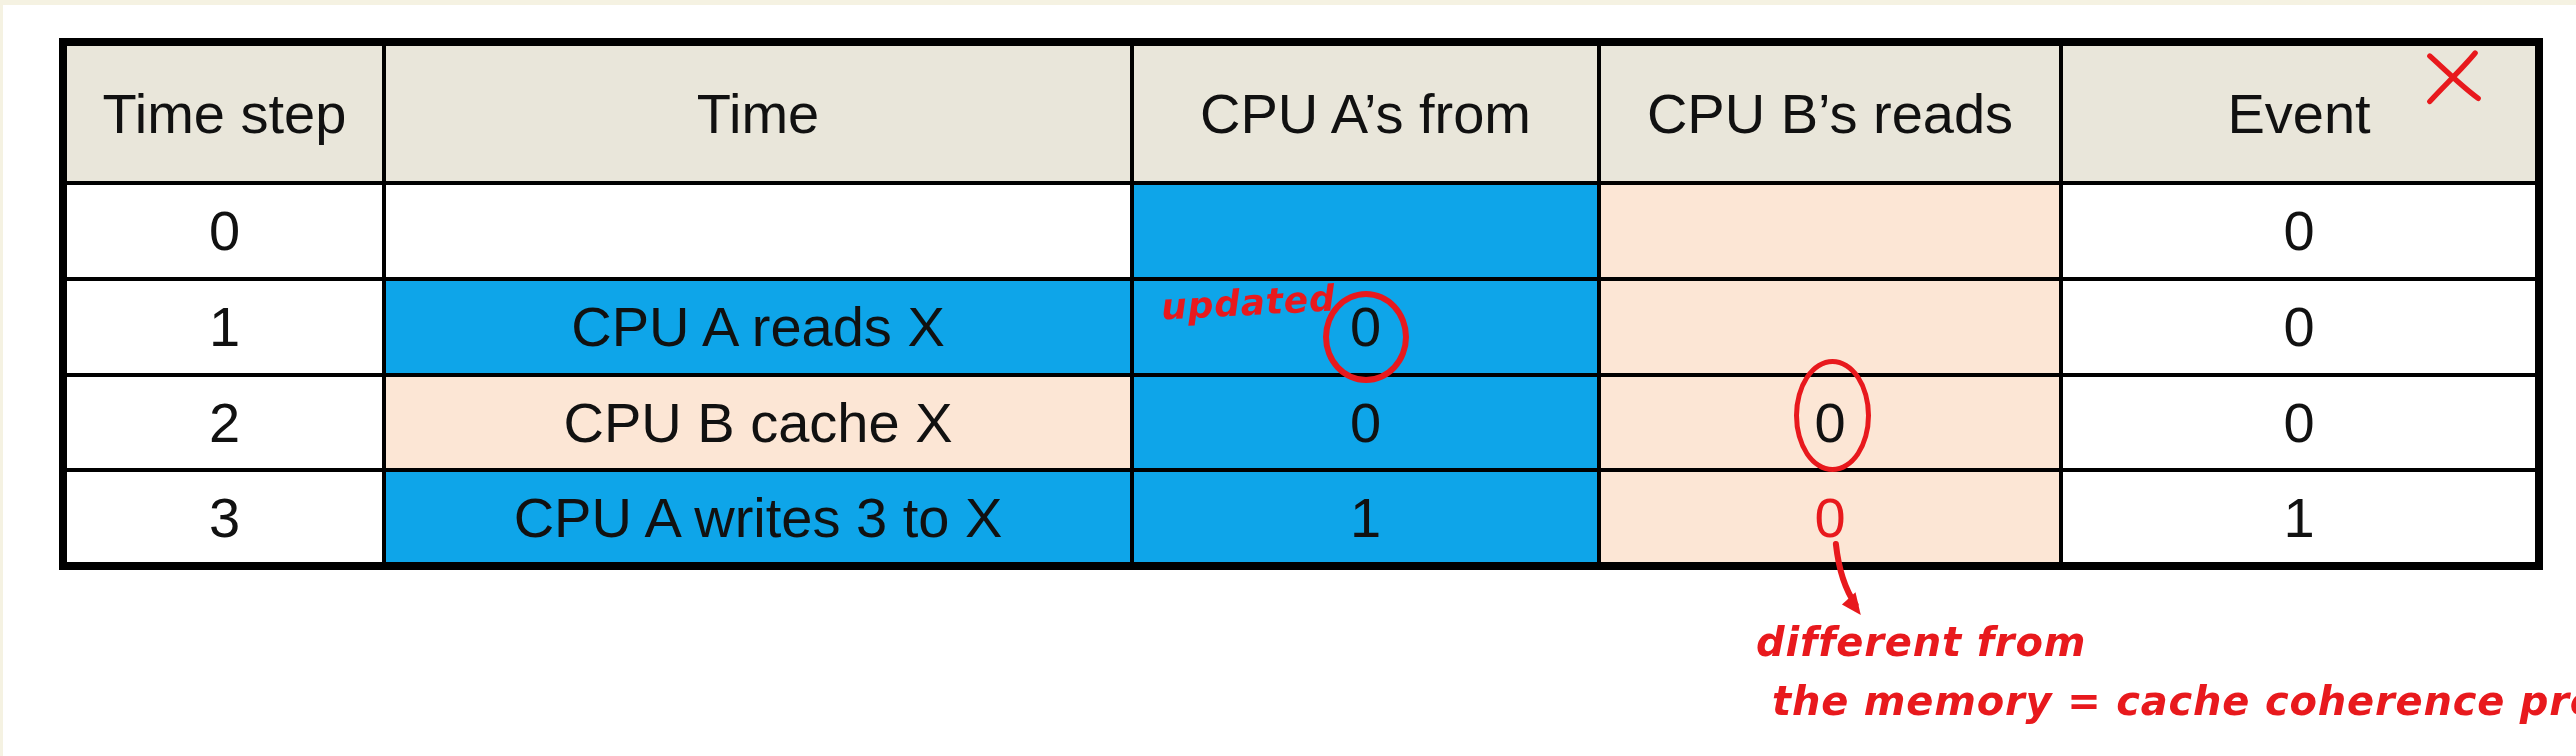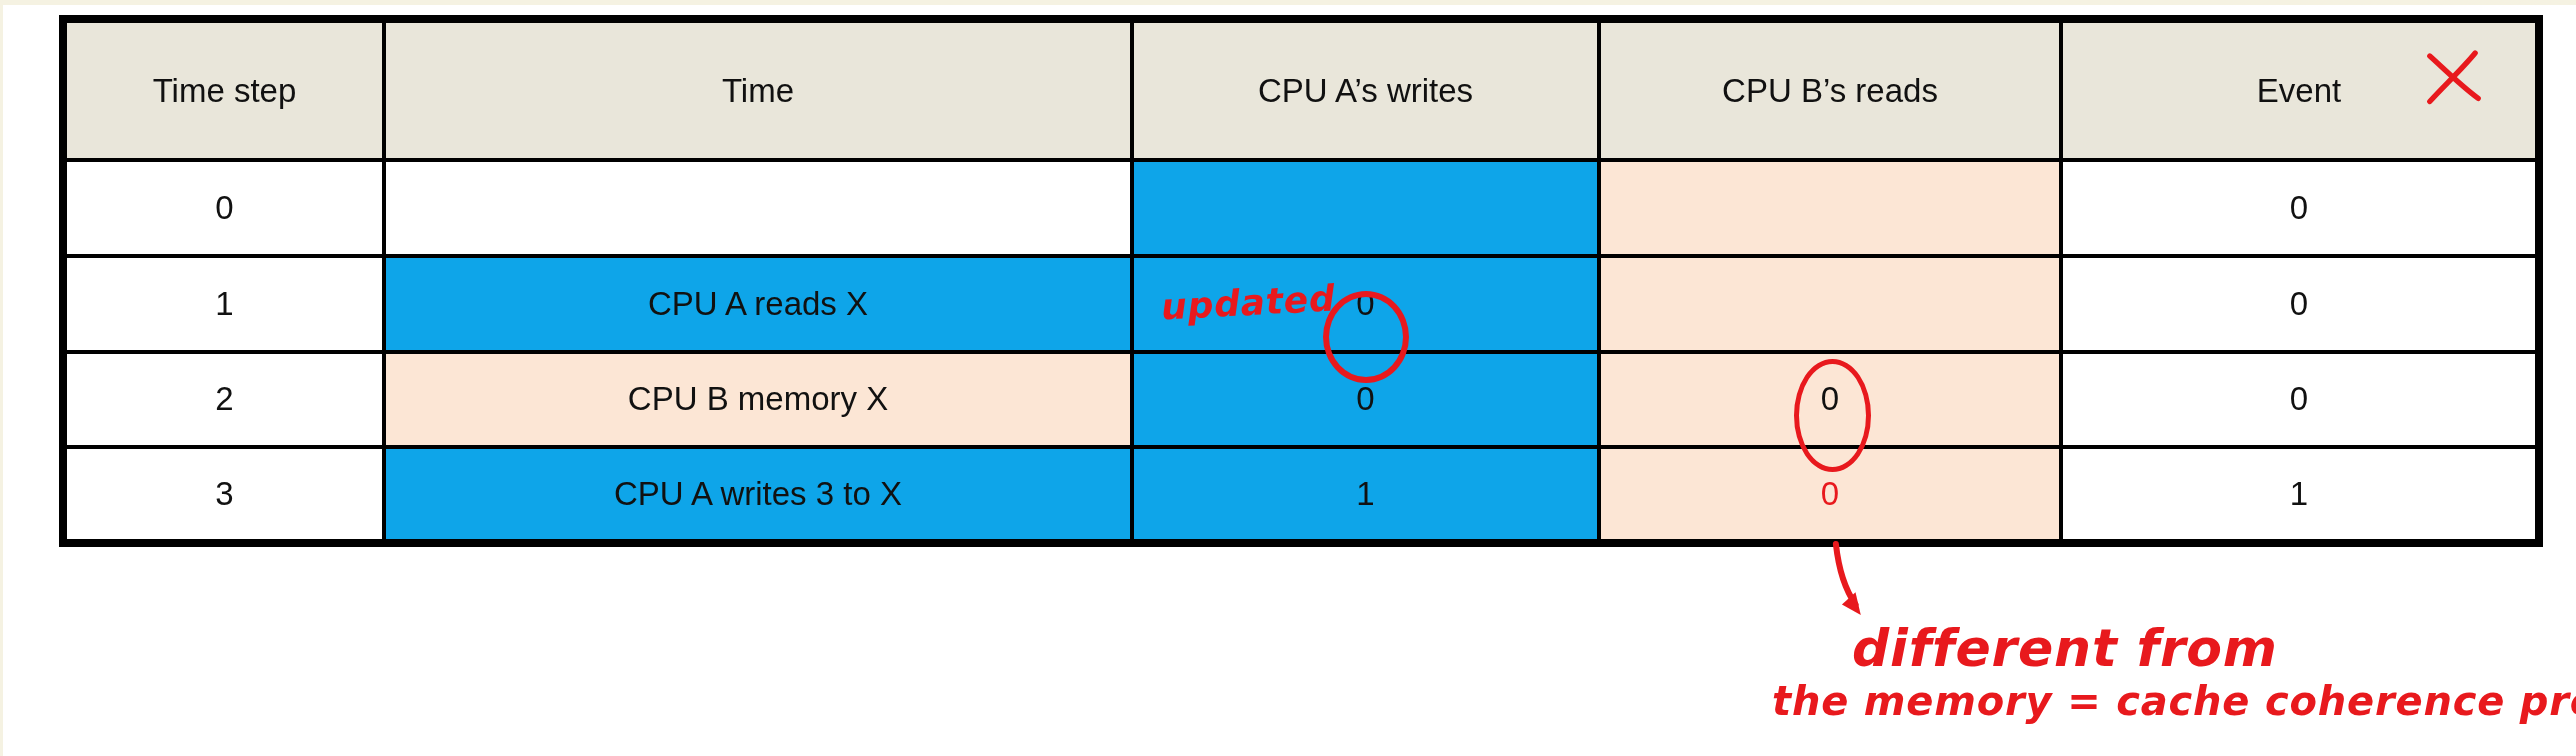--- a/index.html
+++ b/index.html
@@ -23,27 +23,27 @@
     background: #f5f2e2;
   }
   .edge-strip-left {
     position: absolute; left: 0; top: 0;
     width: 3px; height: 756px;
     background: #f5f2e2;
   }
   table.coherence {
     position: absolute;
     left: 59px;
-    top: 15px;
+    top: 38px;
     width: 2476px;
     height: 532px;
     border-collapse: collapse;
     table-layout: fixed;
     border: 8.3px solid #000000;
-    font-size: 33px;
+    font-size: 56px;
     color: #111111;
   }
   table.coherence th, table.coherence td {
     border: 4.5px solid #000000;
     text-align: center;
     vertical-align: middle;
     padding: 0;
     overflow: hidden;
     white-space: nowrap;
   }
@@ -68,21 +68,21 @@
     position: absolute;
     color: #e8191d;
     font-family: "DejaVu Sans", sans-serif;
     font-style: italic;
     font-weight: bold;
     letter-spacing: 0.8px;
     white-space: nowrap;
     line-height: 1;
   }
   .updated-label { left: 1161px; top: 285px; font-size: 36px; transform: rotate(-3deg); }
-  .note-line-1   { left: 1852px; top: 622px; font-size: 52px; }
+  .note-line-1   { left: 1756px; top: 622px; font-size: 40px; }
   .note-line-2   { left: 1772px; top: 681px; font-size: 40px; }
 
   .red-circle {
     position: absolute;
     border: 6px solid #e8191d;
     border-radius: 50%;
     background: transparent;
   }
   .circle-row1 { left: 1323px; top: 291px; width: 74px;  height: 80px; }
   .circle-row2 { left: 1794px; top: 359px; width: 67px;  height: 103px; border-width: 5.3px; }
@@ -103,21 +103,21 @@
       <col style="width:321px">
       <col style="width:748px">
       <col style="width:467px">
       <col style="width:462px">
       <col style="width:478px">
     </colgroup>
     <thead>
       <tr>
         <th>Time step</th>
         <th class="align-left">Time</th>
-        <th>CPU A’s writes</th>
+        <th>CPU A’s from</th>
         <th>CPU B’s reads</th>
         <th class="memory-header-cell">Event</th>
       </tr>
     </thead>
     <tbody>
       <tr>
         <td class="bg-white">0</td>
         <td class="bg-white align-left"></td>
         <td class="bg-blue"></td>
         <td class="bg-orange"></td>
@@ -125,21 +125,21 @@
       </tr>
       <tr>
         <td class="bg-white">1</td>
         <td class="bg-blue align-left">CPU A reads X</td>
         <td class="bg-blue">0</td>
         <td class="bg-orange"></td>
         <td class="bg-white">0</td>
       </tr>
       <tr>
         <td class="bg-white">2</td>
-        <td class="bg-orange align-left">CPU B memory X</td>
+        <td class="bg-orange align-left">CPU B cache X</td>
         <td class="bg-blue">0</td>
         <td class="bg-orange">0</td>
         <td class="bg-white">0</td>
       </tr>
       <tr>
         <td class="bg-white">3</td>
         <td class="bg-blue align-left">CPU A writes 3 to X</td>
         <td class="bg-blue">1</td>
         <td class="bg-orange red-value">0</td>
         <td class="bg-white">1</td>

